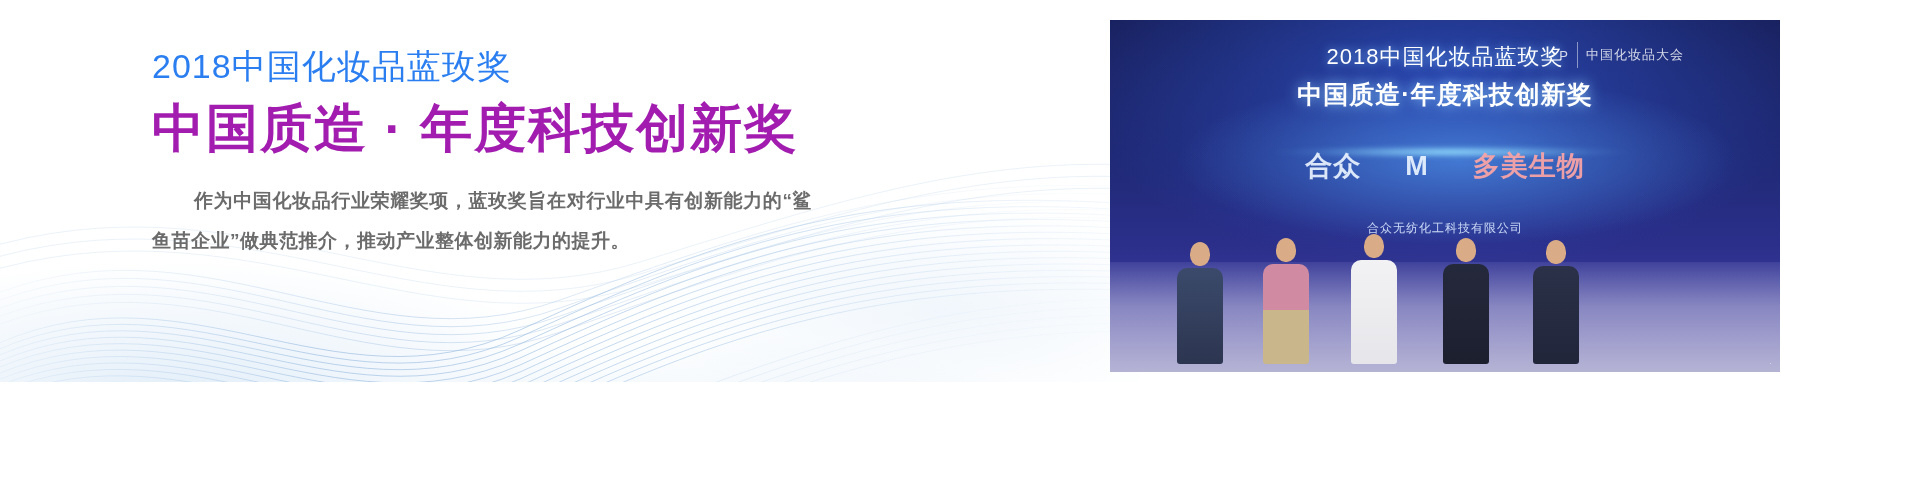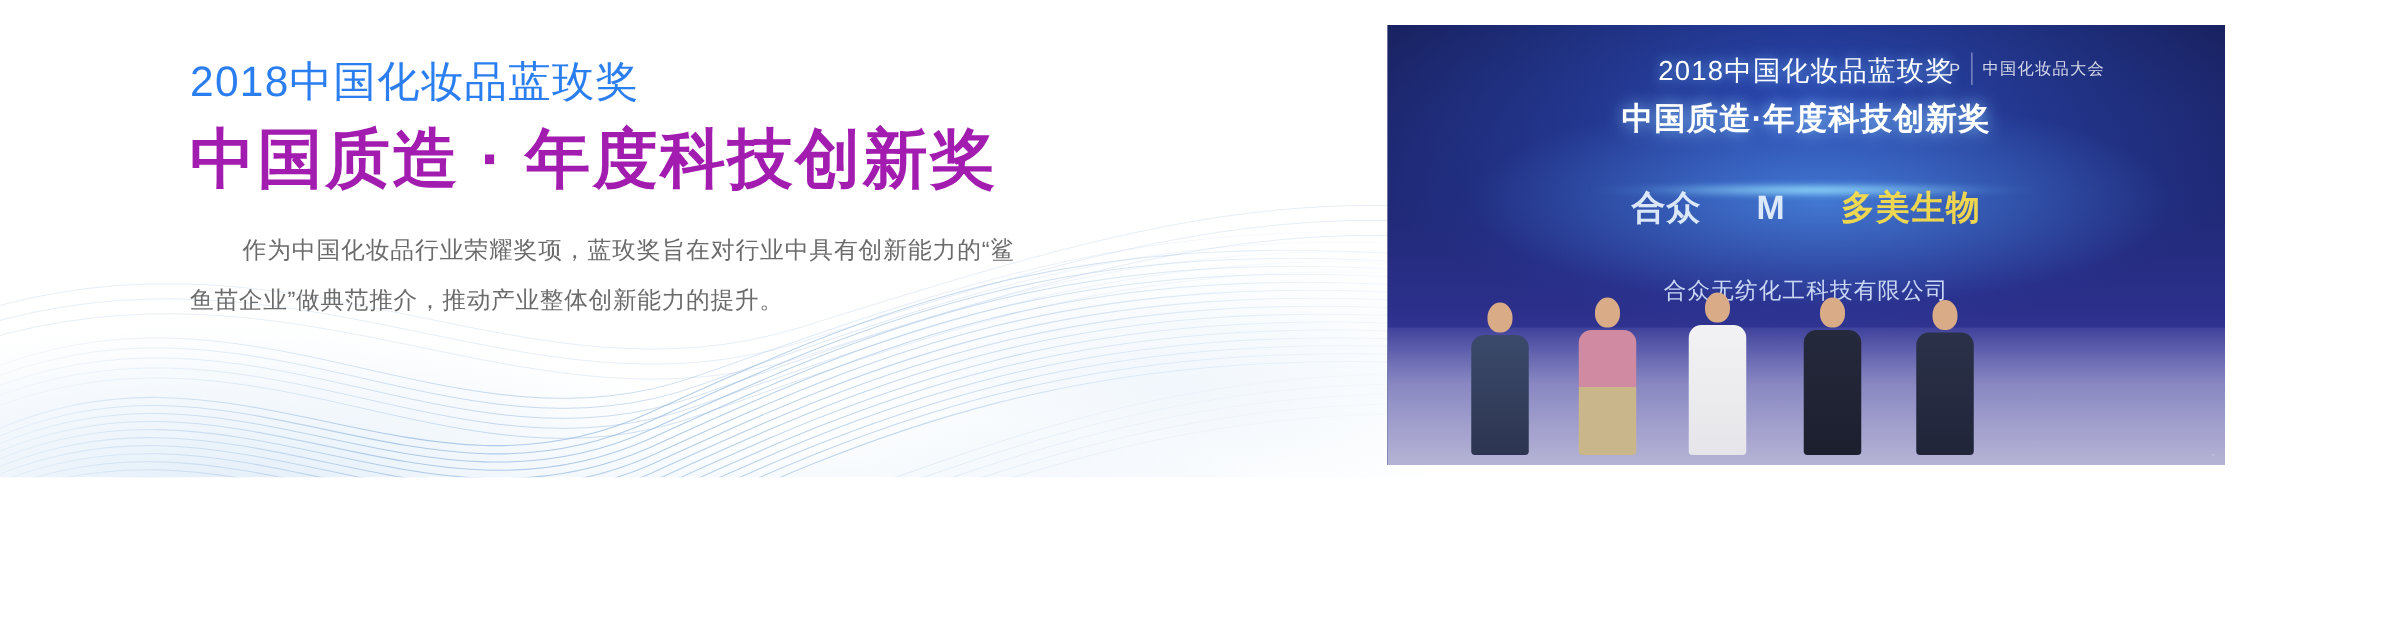--- a/index.html
+++ b/index.html
@@ -66,20 +66,21 @@
   }
   .body-copy {
     margin-top: 22px;
     width: 660px;
     font-size: 19px;
     line-height: 40px;
     color: #6b6b6b;
     text-indent: 42px;
     letter-spacing: 0.5px;
     text-align: justify;
+    font-weight: bold;
   }
 
   
   .photo-panel {
     position: absolute;
     left: 1110px;
     top: 20px;
     width: 670px;
     height: 352px;
     overflow: hidden;
@@ -168,28 +169,28 @@
     font-size: 17px;
     text-align: center;
     letter-spacing: 1px;
     white-space: nowrap;
   }
   .sponsor.big {
     font-size: 27px;
     font-weight: 700;
     color: #eaf4ff;
   }
-  .sponsor.green { color: #fde047; text-align: right; }
+  .sponsor.green { color: #fca5a5; text-align: right; }
   .sponsor-caption {
     position: absolute;
     left: 0; right: 0;
     top: 200px;
     text-align: center;
     color: #dbe9ff;
-    font-size: 18px;
+    font-size: 12px;
     letter-spacing: 1px;
     white-space: nowrap;
     opacity: 0.9;
   }
   .people {
     position: absolute;
     left: 0; right: 0;
     bottom: 0;
     height: 230px;
   }

